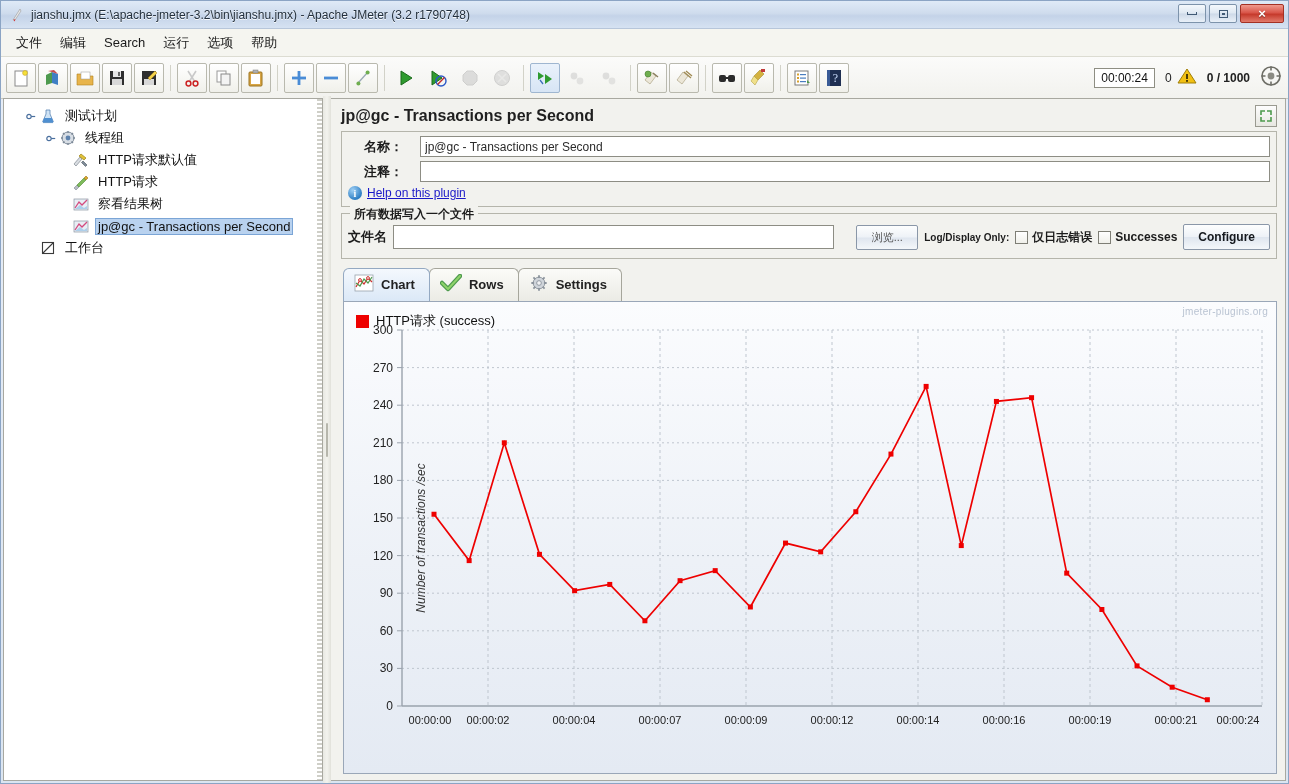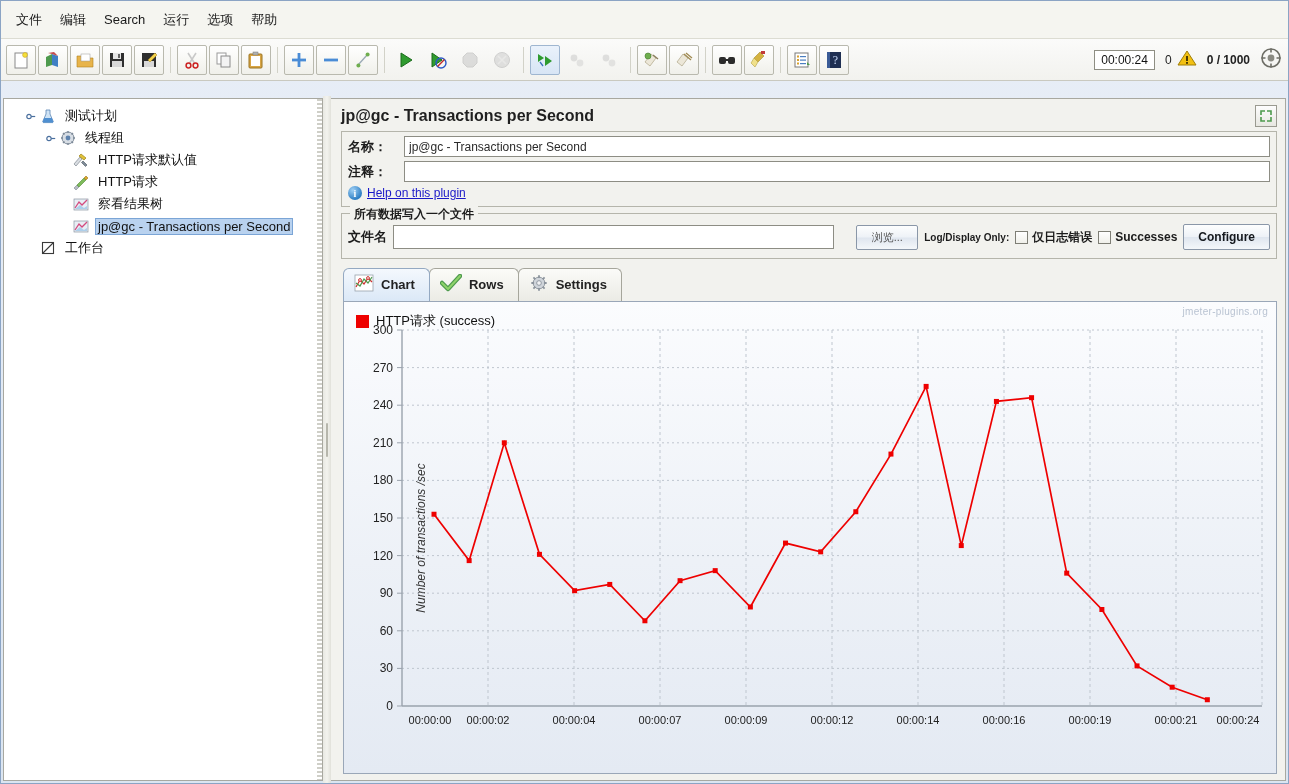--- a/index.html
+++ b/index.html
@@ -54,21 +54,21 @@
     background: linear-gradient(180deg,#f09a8e 0%, #d9564a 45%, #c63a2c 55%, #e27a6b 100%);
     border-color: #a33124;
   }
   .win-btn .g-min { width: 10px; height: 3px; border: 1px solid #415a75; border-top: none; }
   .win-btn .g-rest { width: 9px; height: 8px; border: 1px solid #415a75; position: relative; }
   .win-btn .g-rest:after { content:""; position:absolute; left:2px; top:2px; width:3px; height:2px; background:#415a75; }
   .win-btn .g-close { color: #fff; font-size: 13px; font-weight: bold; line-height: 1; text-shadow: 0 1px 1px rgba(0,0,0,.4); }
 
   
   #menubar {
-    height: 38px;
+    height: 28px;
     background: #f5f5f0;
     display: flex; align-items: center;
     padding-left: 6px;
     border-bottom: 1px solid #dcdcd2;
   }
   #menubar .menu-item {
     padding: 3px 9px; font-size: 13px; color: #1a1a1a;
     cursor: default; white-space: nowrap;
   }
 
@@ -160,21 +160,21 @@
   }
 
   .form-box {
     margin: 2px 8px 0 10px;
     border: 1px solid #b5b5ab;
     background: #f2f2ee;
     padding: 4px 6px 6px 6px;
   }
   .form-row { display: flex; align-items: center; margin-bottom: 4px; }
   .form-row:last-child { margin-bottom: 0; }
-  .form-label { font-size: 13px; font-weight: bold; color: #1c1c1c; width: 56px; flex: 0 0 auto; }
+  .form-label { font-size: 13px; font-weight: bold; color: #1c1c1c; width: 56px; flex: 0 0 auto; margin-left: 16px; }
   .form-input {
     flex: 1; height: 21px; border: 1px solid #8d8d84;
     background: #fff; font-size: 12px; color: #2b2b2b;
     padding: 0 4px; line-height: 19px;
     font-family: "Liberation Sans", sans-serif;
   }
   .help-row { display: flex; align-items: center; gap: 5px; margin-top: 3px; }
   .help-link { color: #1a19c8; font-size: 12px; text-decoration: underline; }
   .info-icon {
     width: 14px; height: 14px; border-radius: 50%;
@@ -262,20 +262,40 @@
   svg.plot { position: absolute; left: 0; top: 0; }
 
   .ytick { font-size: 12px; fill: #222; text-anchor: end; font-family: "Liberation Sans", sans-serif; }
   .xtick { font-size: 11px; fill: #222; text-anchor: middle; font-family: "Liberation Sans", sans-serif; }
 </style>
 </head>
 <body>
 
 <div id="window">
 
+  <div id="titlebar">
+    <span class="app-icon">
+      <svg width="16" height="16" viewBox="0 0 16 16">
+        <path d="M4 13 L11 2 L12 4 L6 13 Z" fill="#e8e8e8" stroke="#9a9a9a" stroke-width=".6"></path>
+        <path d="M4.5 12.5 L6.5 12.5 L5.5 14.5 Z" fill="#d42c2c"></path>
+      </svg>
+    </span>
+    <span class="title-text">jianshu.jmx (E:\apache-jmeter-3.2\bin\jianshu.jmx) - Apache JMeter (3.2 r1790748)</span>
+    <div class="win-buttons">
+      <div class="win-btn">
+          <span class="g-min"></span>
+        </div>
+      <div class="win-btn">
+          <span class="g-rest"></span>
+        </div>
+      <div class="win-btn close">
+          <span class="g-close">×</span>
+        </div>
+    </div>
+  </div>
 
   <div id="menubar">
     <div class="menu-item">文件</div>
     <div class="menu-item">编辑</div>
     <div class="menu-item">Search</div>
     <div class="menu-item">运行</div>
     <div class="menu-item">选项</div>
     <div class="menu-item">帮助</div>
   </div>
 

